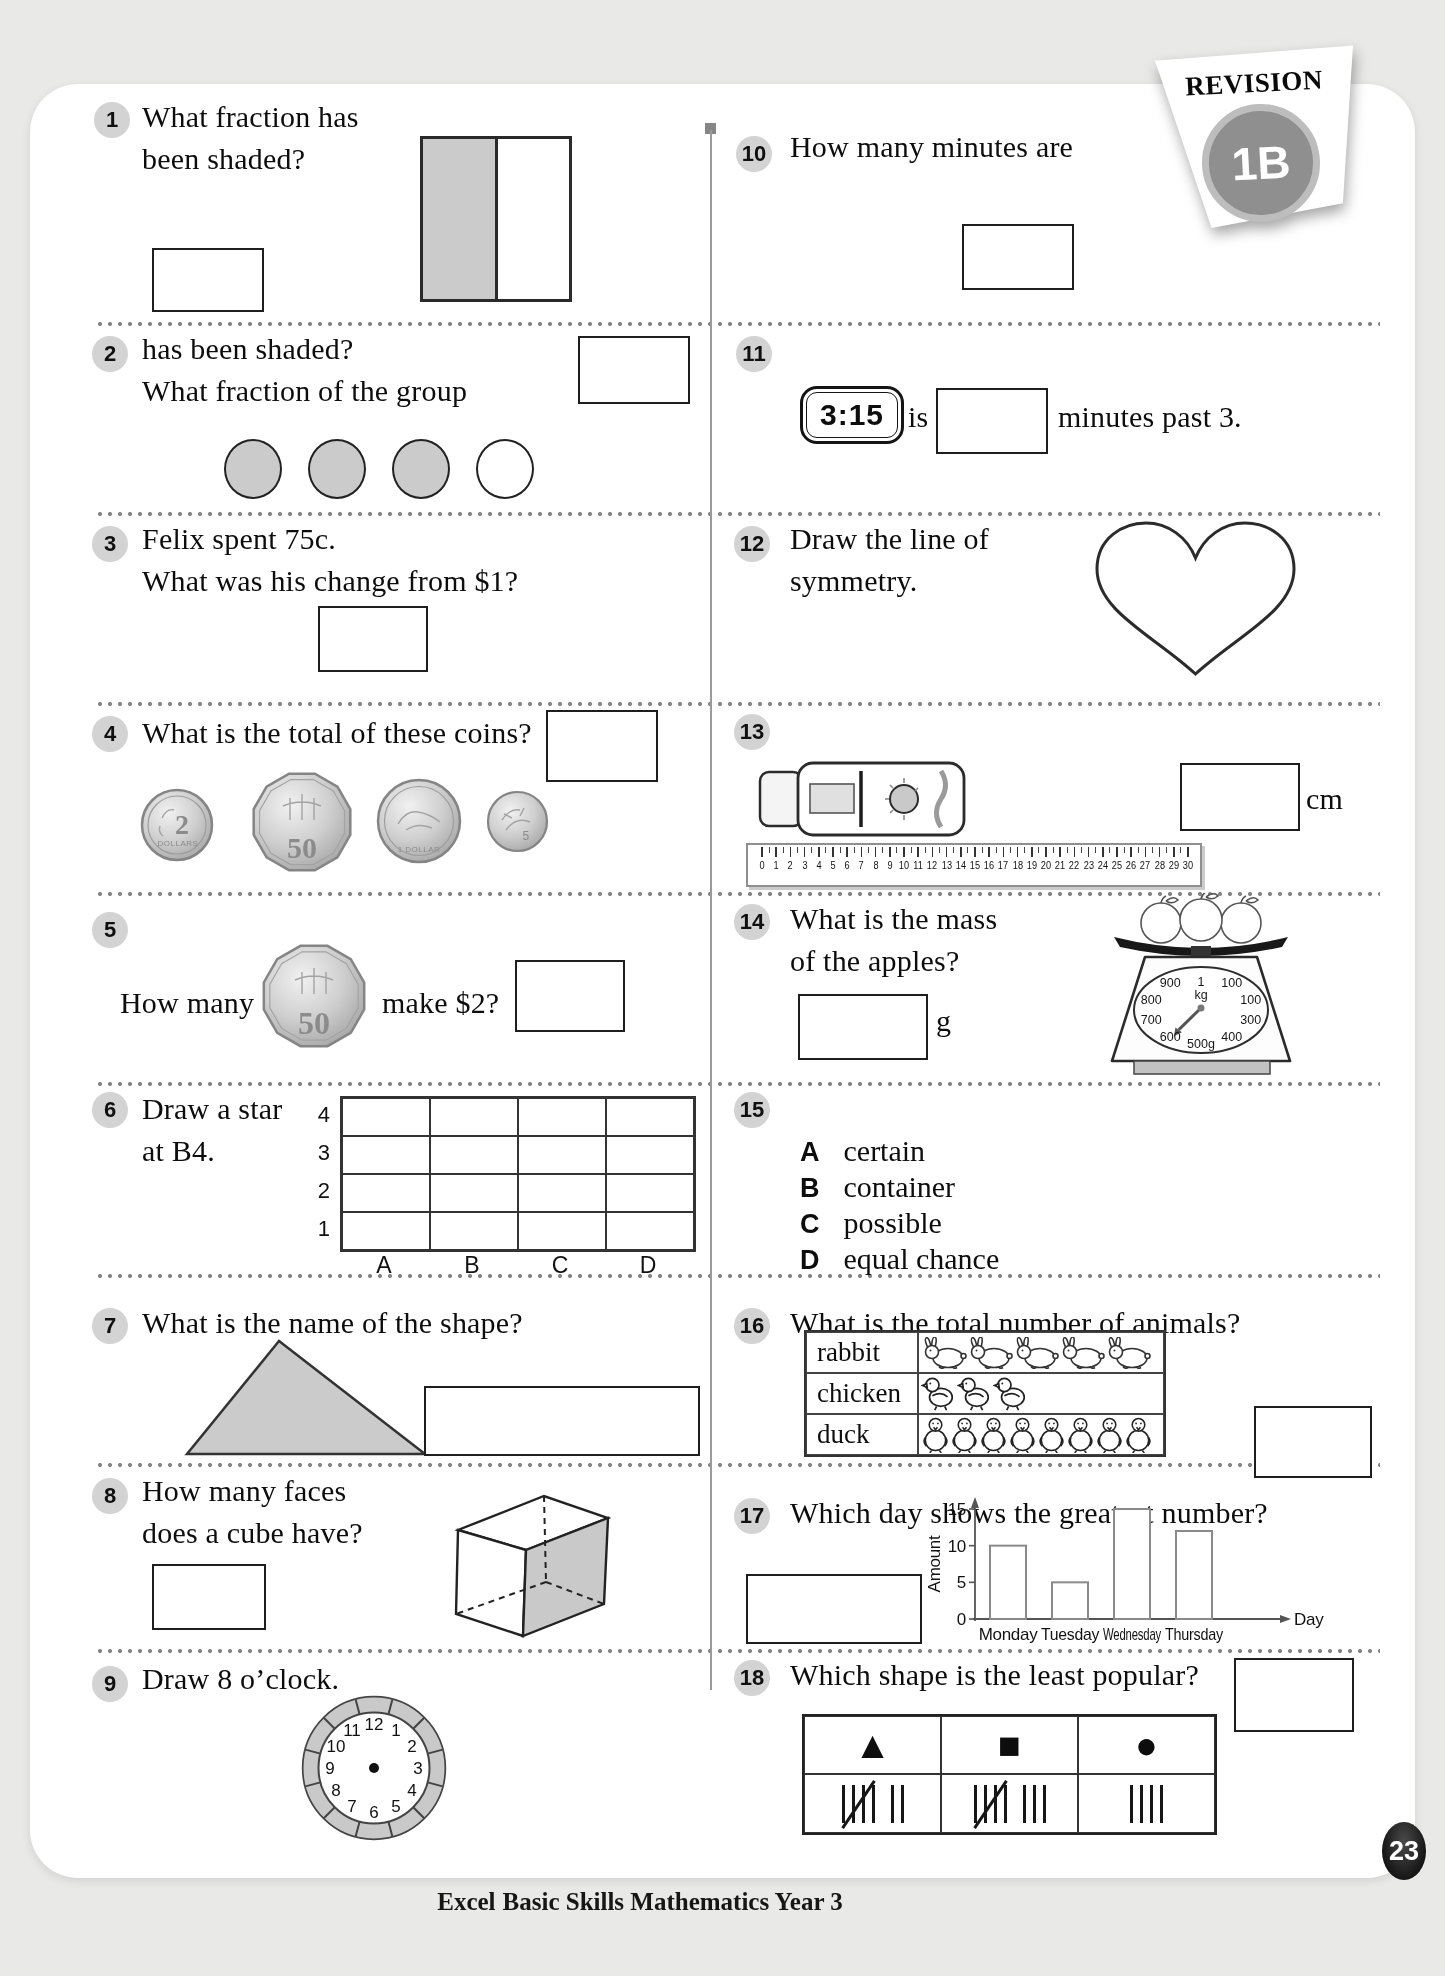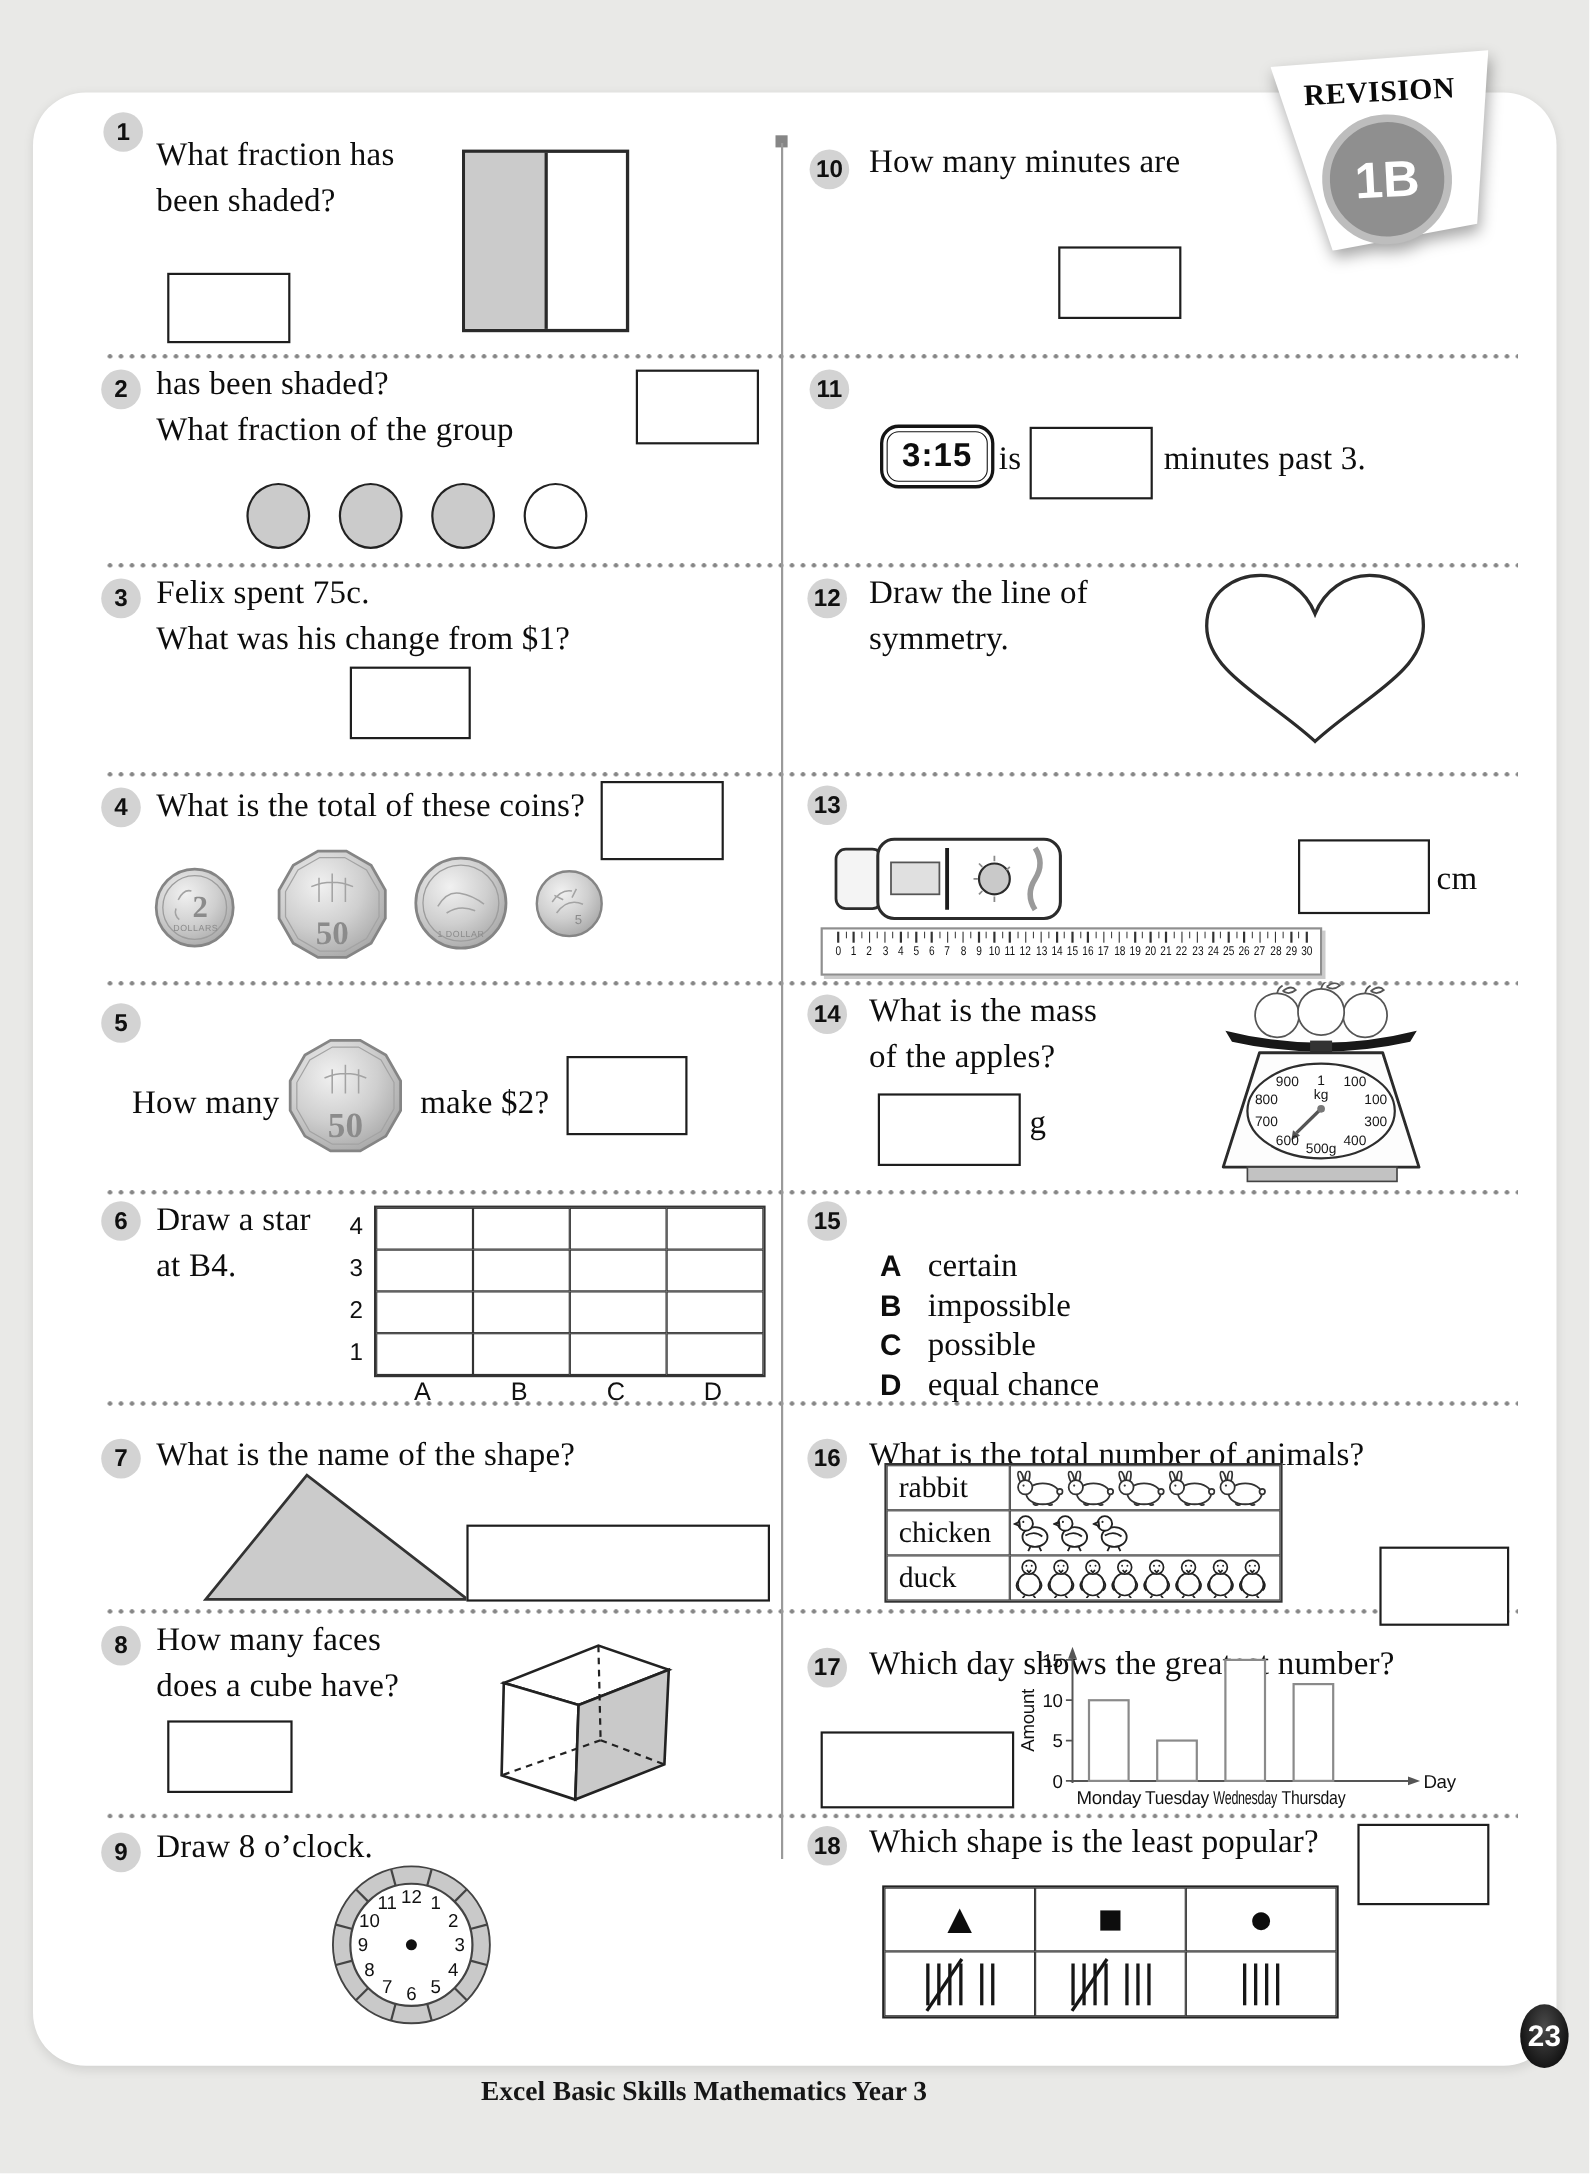--- a/index.html
+++ b/index.html
@@ -139,21 +139,21 @@
   <div class="sep" style="top:700px"></div>
   <div class="sep" style="top:890px"></div>
   <div class="sep" style="top:1080px"></div>
   <div class="sep" style="top:1272px"></div>
   <div class="sep" style="top:1461px"></div>
   <div class="sep" style="top:1647px"></div>
   <div class="vcap"></div>
   <div class="vline"></div>
 
   <div class="qnum" style="left:94px;top:102px">1</div>
-  <div class="qtext" style="left:142px;top:120px">
+  <div class="qtext" style="left:142px;top:96px">
       <span class="ln">What fraction has</span>
       <span class="ln">been shaded?</span>
     </div>
   <div class="shape-square" style="left:420px;top:136px">
     <div class="half sh shaded"></div>
     <div class="half"></div>
   </div>
   <div class="abox" style="left:152px;top:248px;width:108px;height:60px"></div>
 
   <div class="qnum" style="left:736px;top:136px">10</div>
@@ -435,21 +435,21 @@
       <div class="collab">D</div>
     </div>
 
   <div class="qnum" style="left:734px;top:1092px">15</div>
   <div class="qopt" style="left:800px;top:1134px">
       <span class="optletter">A</span>
       <span class="opttext">certain</span>
     </div>
   <div class="qopt" style="left:800px;top:1170px">
       <span class="optletter">B</span>
-      <span class="opttext">impossible</span>
+      <span class="opttext">container</span>
     </div>
   <div class="qopt" style="left:800px;top:1206px">
       <span class="optletter">C</span>
       <span class="opttext">possible</span>
     </div>
   <div class="qopt" style="left:800px;top:1242px">
       <span class="optletter">D</span>
       <span class="opttext">equal chance</span>
     </div>
 

